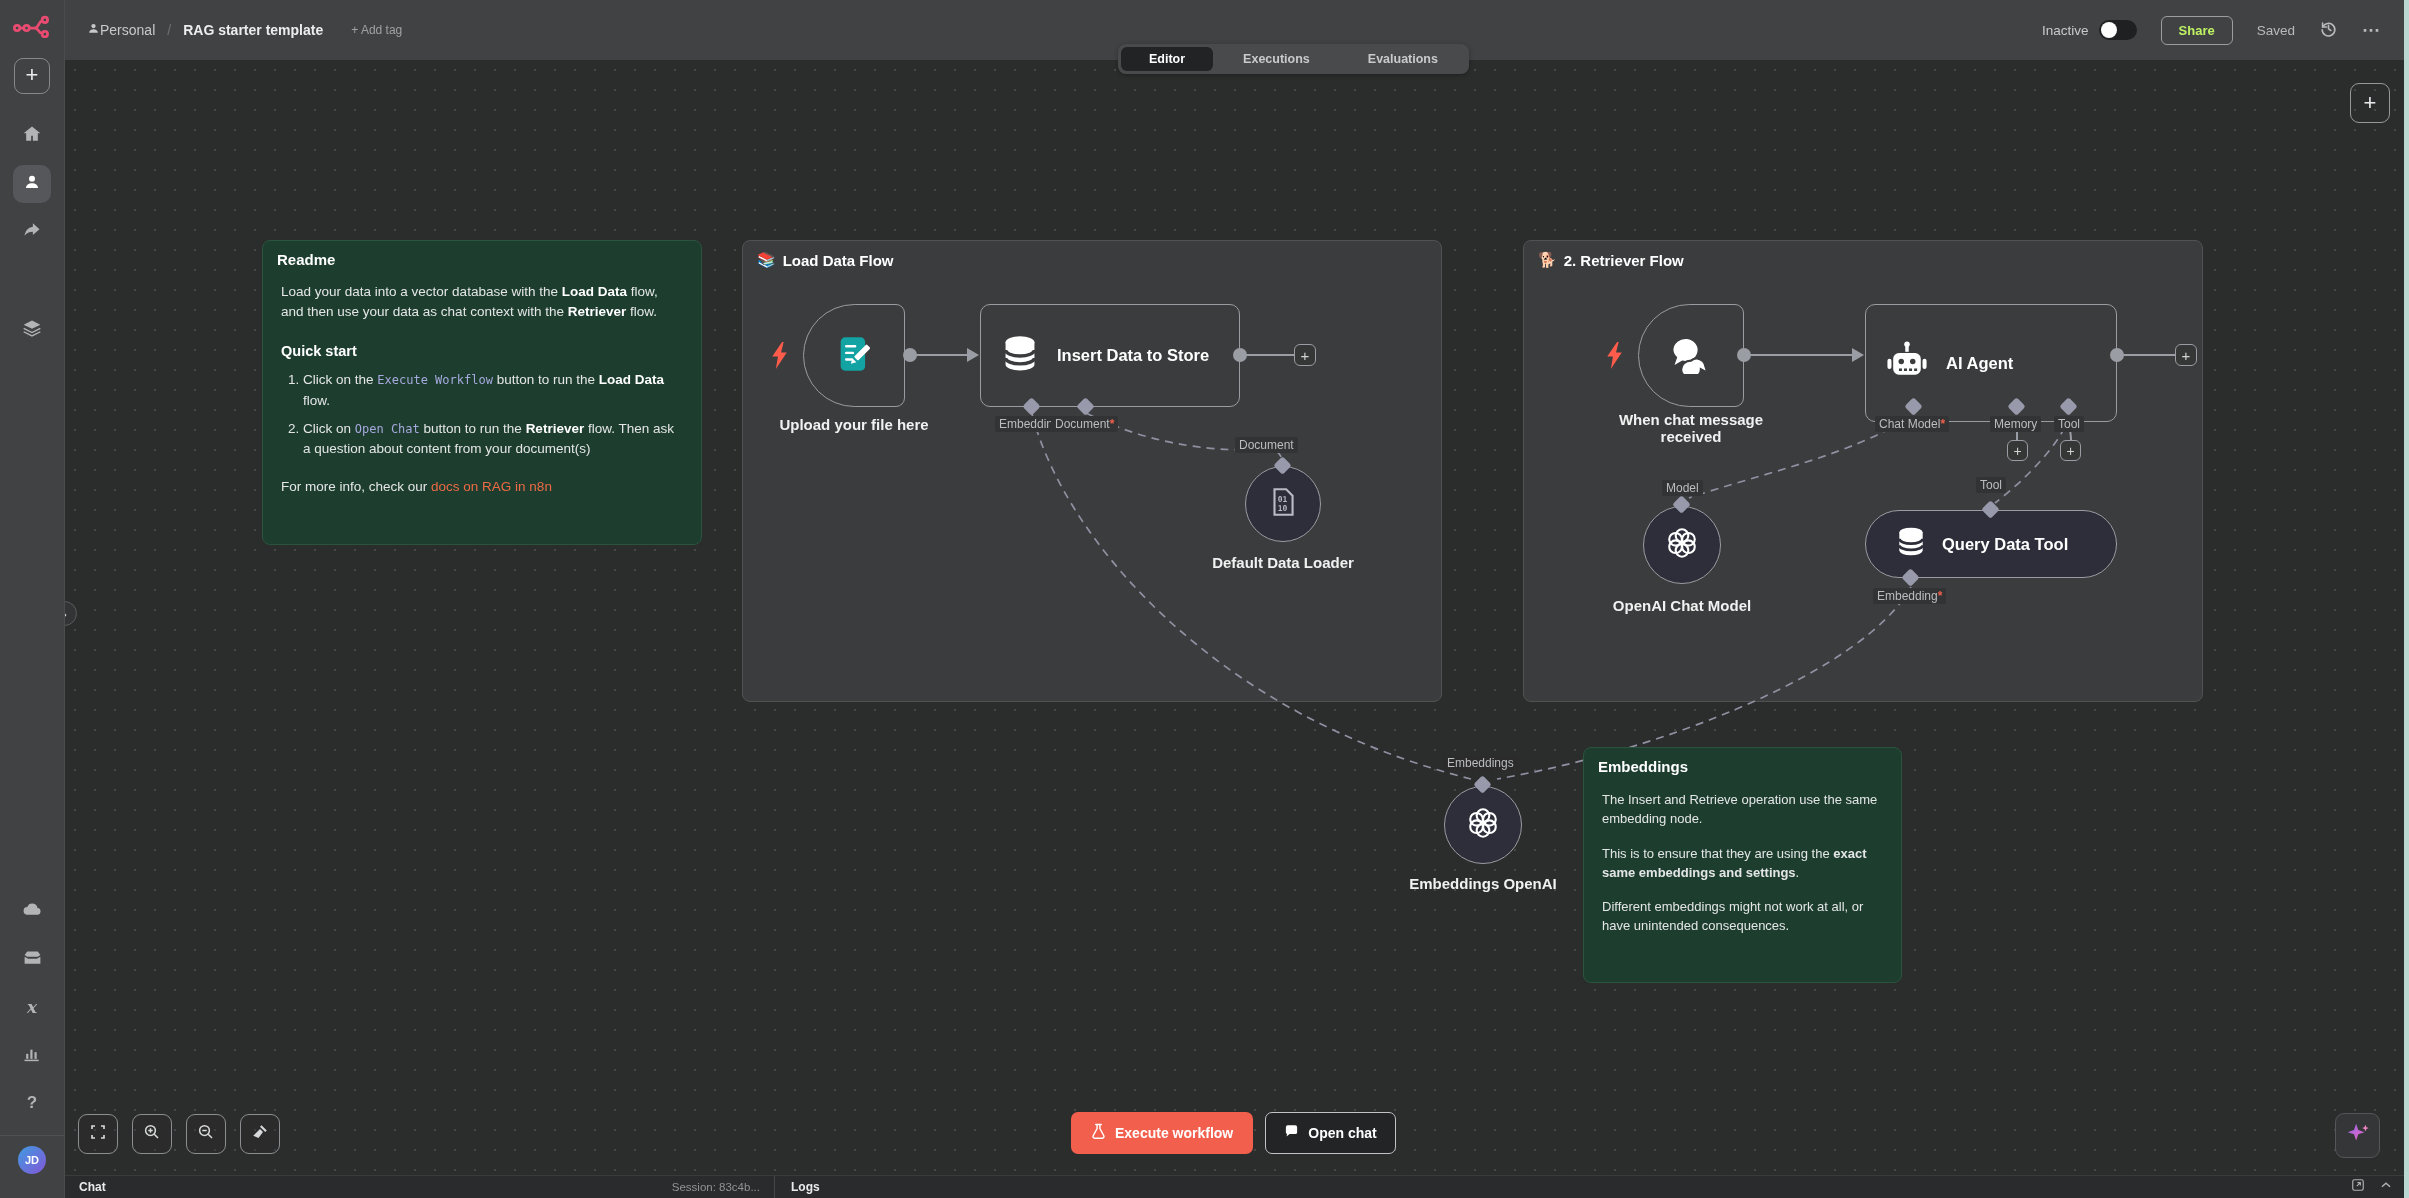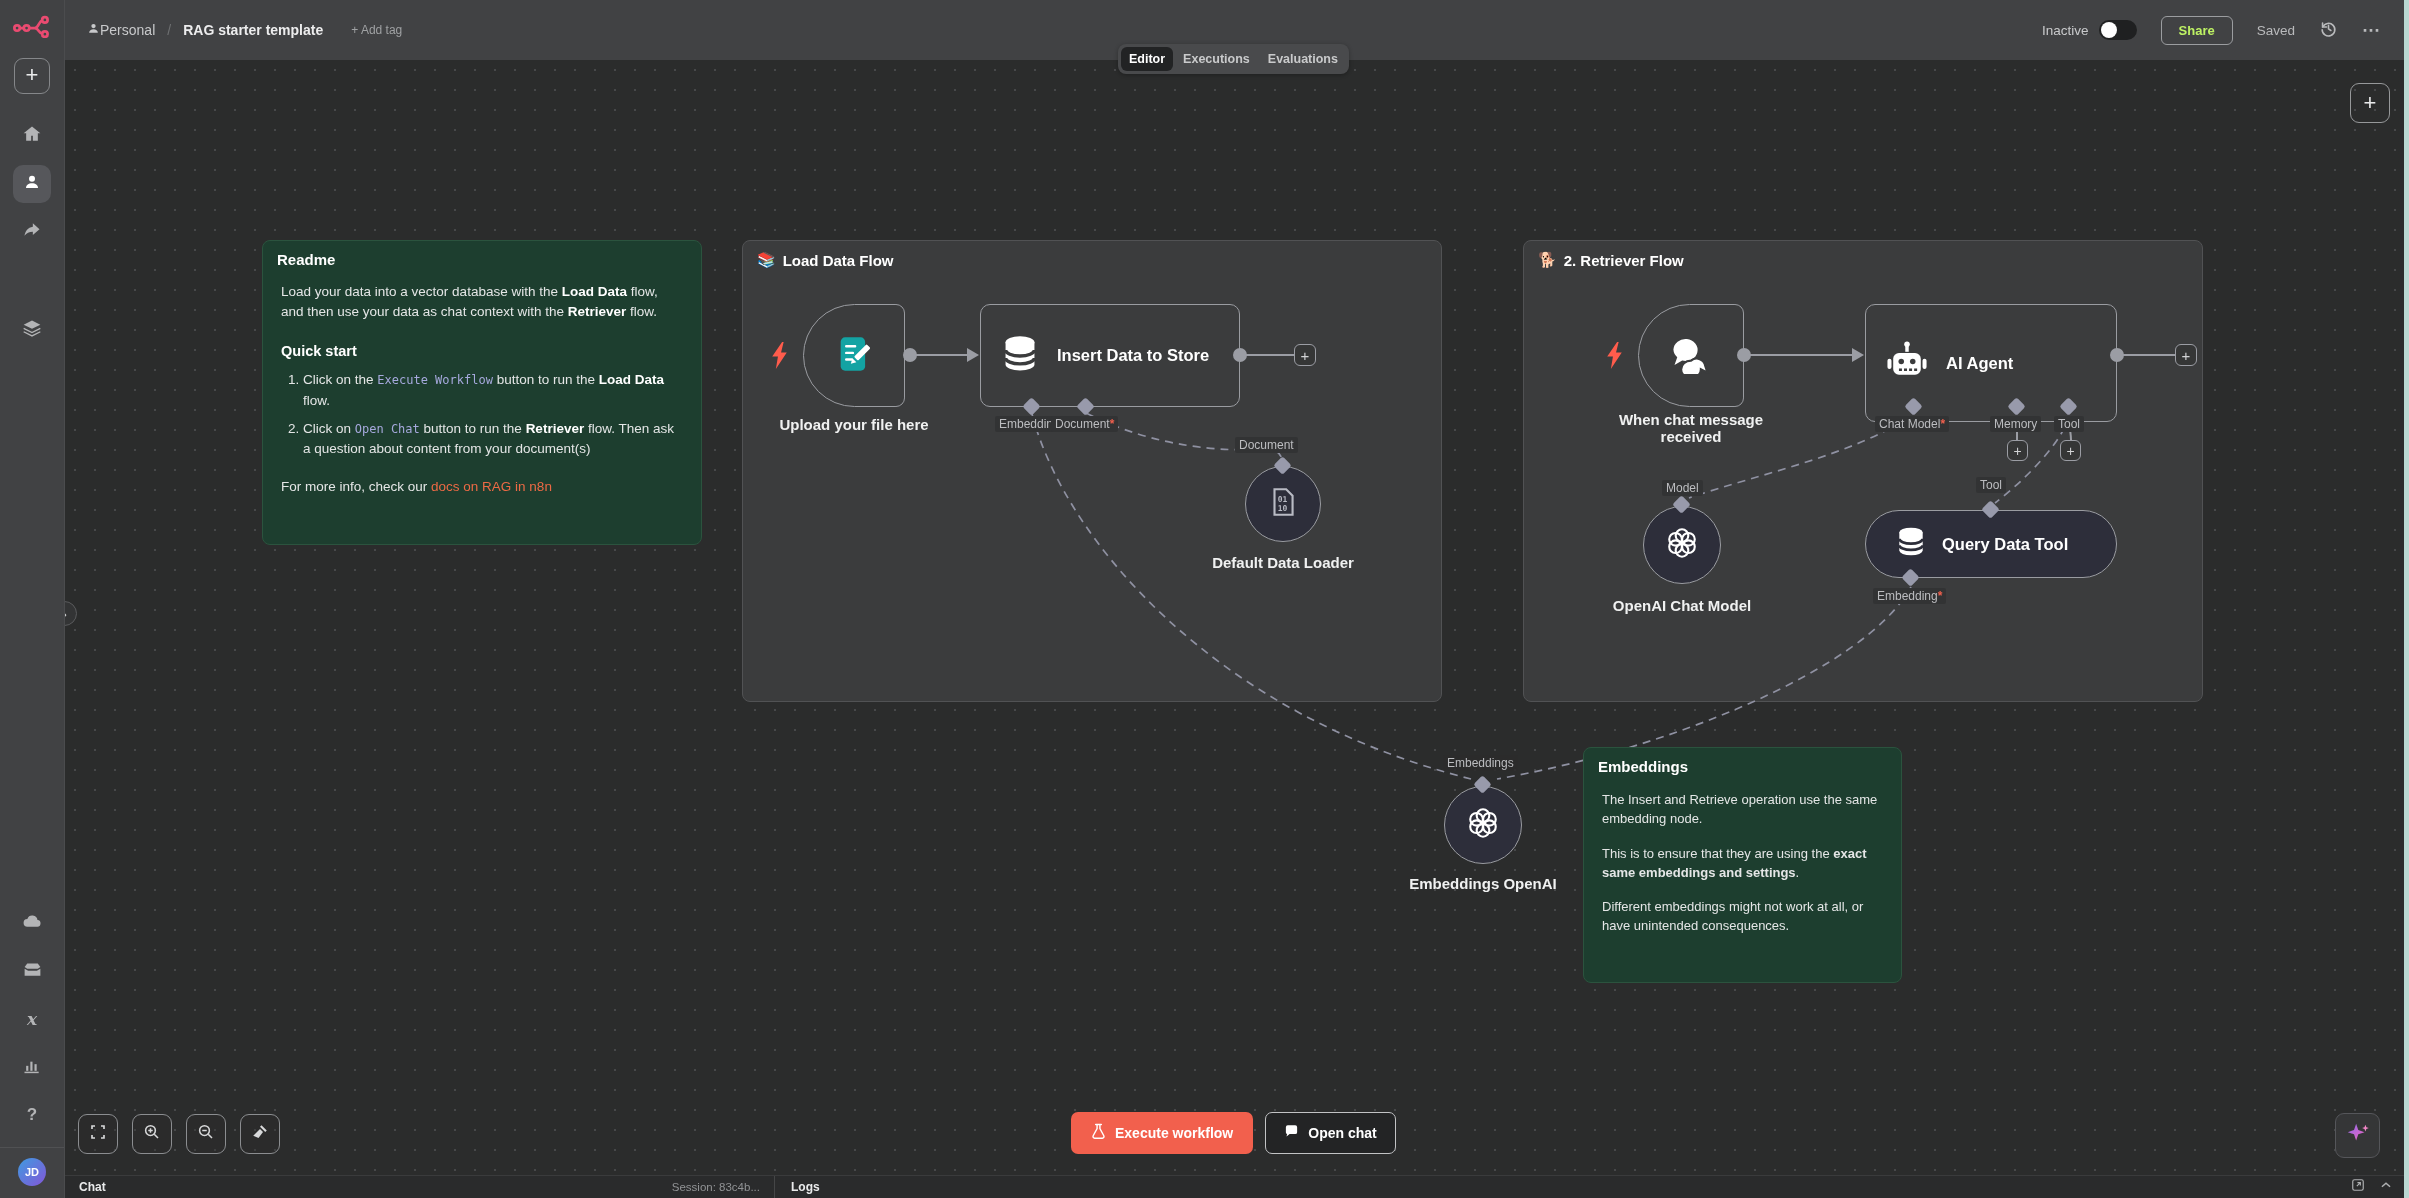--- a/index.html
+++ b/index.html
@@ -22,21 +22,21 @@
   .logo { margin:14px 0 10px 0; }
   .sb-add { width:36px; height:36px; border:1.6px solid #85878a; border-radius:9px; color:#e9eaeb;
             font-size:22px; line-height:32px; text-align:center; margin:6px 0 18px 0; cursor:pointer; }
   .sb-item { width:38px; height:38px; display:flex; align-items:center; justify-content:center;
              border-radius:10px; color:#b3b4b6; margin:5px 0; cursor:pointer; }
   .sb-item.active { background:#56575b; color:#ffffff; }
   .sb-gap { height:50px; }
   .sb-flex { flex:1; }
   .sb-var { font-family:"DejaVu Serif", serif; font-style:italic; font-size:17px; font-weight:700; }
   .sb-help { font-size:17px; font-weight:700; }
-  .sb-foot { border-top:1px solid #505153; width:100%; display:flex; justify-content:center; padding:10px 0 12px 0; margin-top:8px; }
+  .sb-foot { border-top:1px solid #505153; width:100%; display:flex; justify-content:center; padding:10px 0 24px 0; margin-top:8px; }
   .avatar { width:28px; height:28px; border-radius:50%; background:linear-gradient(135deg,#3f9be0,#8356d8);
             color:#fff; font-size:11px; font-weight:700; display:flex; align-items:center; justify-content:center; cursor:pointer; }
 
   
   .tb-left { display:flex; align-items:center; gap:12px; }
   .crumb-project { display:flex; align-items:center; color:#c8c9cb; font-size:14px; cursor:pointer; }
   .crumb-sep { color:#6e7072; font-size:14px; }
   .crumb-title { color:#ededee; font-size:14px; font-weight:600; cursor:text; }
   .add-tag { color:#9fa1a3; font-size:12px; margin-left:16px; cursor:pointer; }
   .tb-right { display:flex; align-items:center; gap:24px; }
@@ -46,21 +46,21 @@
   .toggle .knob { position:absolute; left:2px; top:2px; width:16px; height:16px; border-radius:50%; background:#fdfdfd; }
   .share-btn { border:1px solid #9b9da0; border-radius:6px; color:#bef264; font-size:13px; font-weight:600;
                padding:6px 17px; cursor:pointer; background:transparent; }
   .saved { color:#b9babc; font-size:13.5px; }
   .icon-btn { color:#b9babc; cursor:pointer; display:flex; align-items:center; }
   .dots { font-size:18px; font-weight:700; letter-spacing:1px; color:#b9babc; cursor:pointer; }
 
   
   .tabbar { position:fixed; left:1118px; top:44px; z-index:50; background:#494a4c; border-radius:8px;
             padding:3px; display:flex; gap:2px; box-shadow:0 1px 4px rgba(0,0,0,.3); }
-  .tab { color:#c9cacb; font-size:12.5px; font-weight:600; padding:5px 8px; border-radius:6px; cursor:pointer; }
+  .tab { color:#c9cacb; font-size:12.5px; font-weight:600; padding:5px 28px; border-radius:6px; cursor:pointer; }
   .tab.active { background:#222324; color:#ffffff; }
 
   
   .sticky { position:absolute; border-radius:8px; z-index:0; }
   .sticky.gray { background:#3b3c3d; border:1px solid #515254; }
   .sticky.green { background:#1d3e2f; border:1px solid #2b533e; }
   .sticky-head { display:flex; gap:7px; align-items:center; padding:10px 14px; color:#ffffff;
                  font-size:15px; font-weight:700; }
   .note-body { padding:4px 18px 14px 18px; color:#e4e6e6; font-size:13.5px; line-height:1.5; }
   .note-body b { color:#ffffff; }

